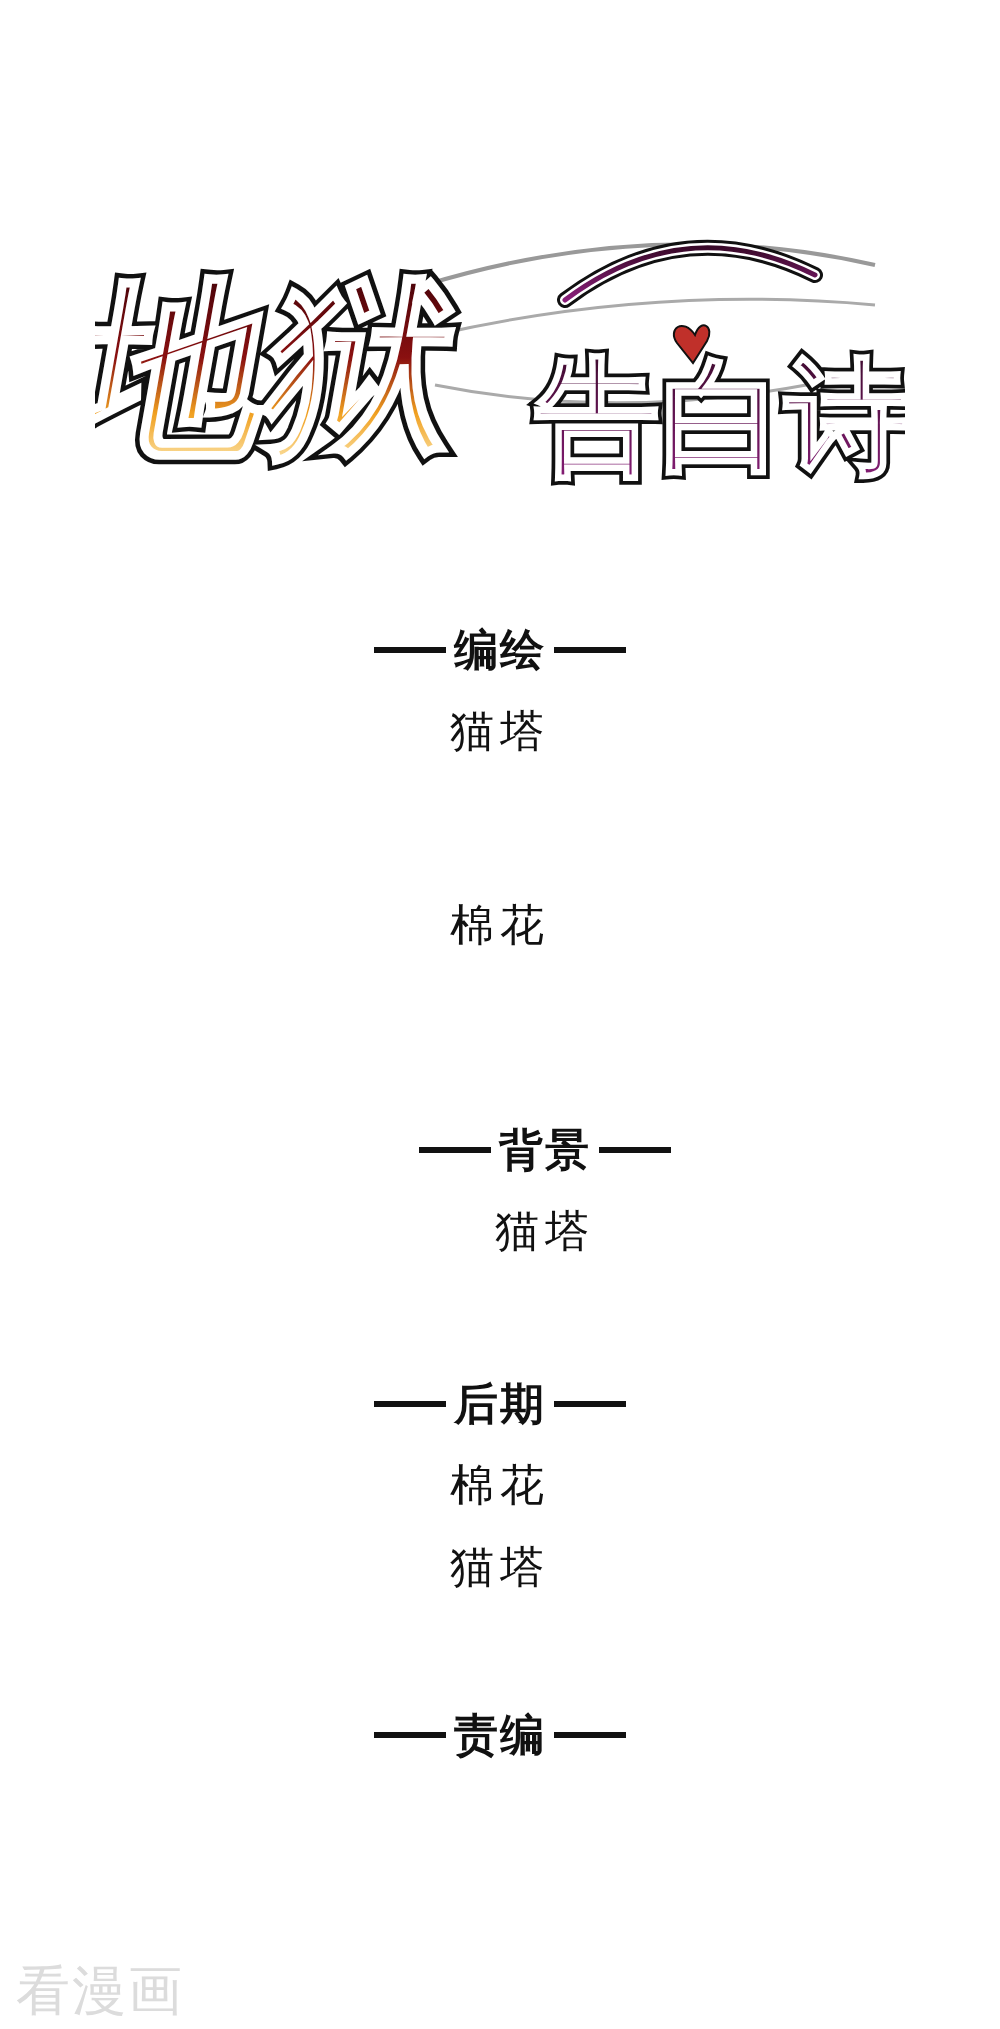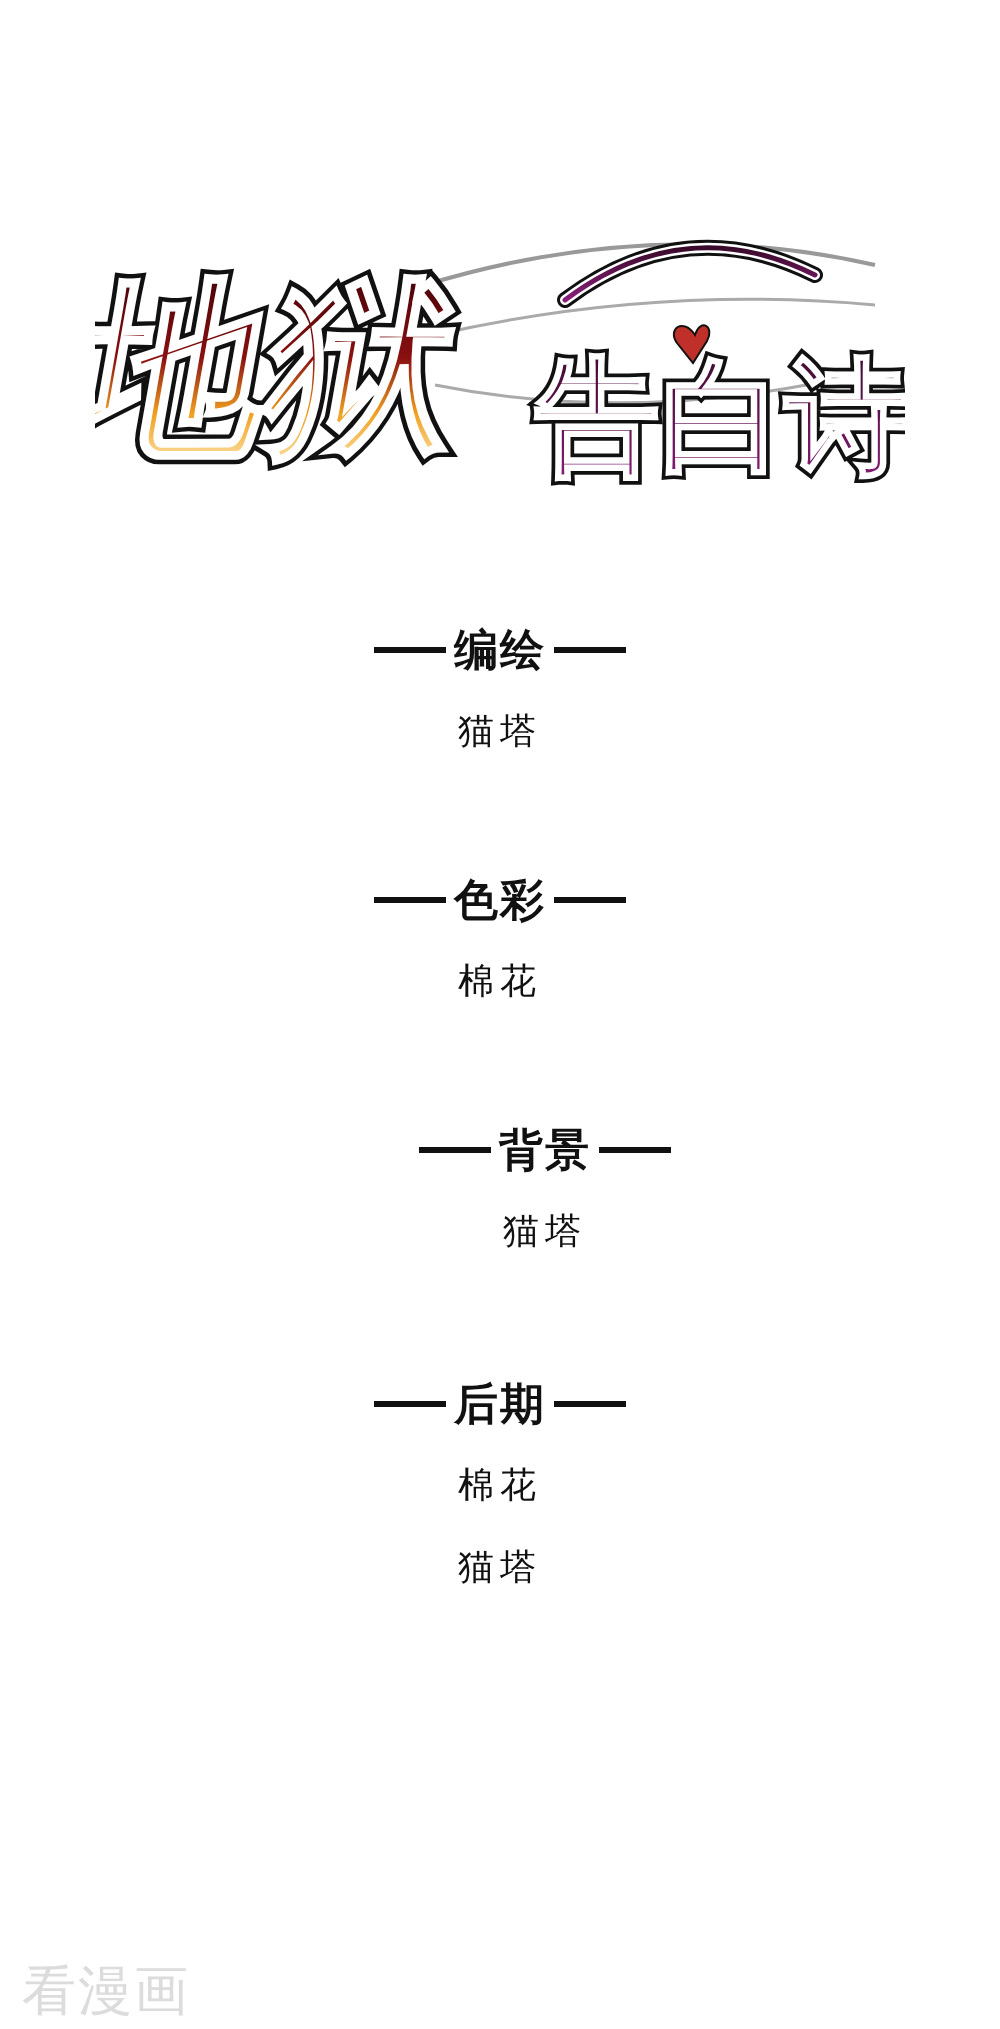--- a/index.html
+++ b/index.html
@@ -3,23 +3,23 @@
 <meta charset="utf-8">
 <style>
   html, body { margin: 0; padding: 0; background: #ffffff; }
   body { width: 1000px; height: 2029px; position: relative; overflow: hidden;
          font-family: "DejaVu Sans", "Liberation Sans", sans-serif; color: #111; }
   .logo { position: absolute; left: 95px; top: 225px; width: 810px; height: 270px; }
   .credit-block { position: absolute; left: 0; width: 1000px; text-align: center; }
   .role { display: flex; align-items: center; justify-content: center; height: 56px; }
   .dash { display: inline-block; width: 72px; height: 6px; background: #111; }
   .role-text { font-size: 44px; font-weight: bold; letter-spacing: 2px; margin: 0 8px; line-height: 56px; color: #111; }
-  .name { font-size: 36px; line-height: 82px; letter-spacing: 6px; color: #111; }
+  .name { font-size: 44px; line-height: 82px; letter-spacing: 6px; color: #111; }
   .names { margin-top: 12px; }
-  .watermark { position: absolute; left: 22px; top: 1958px; font-size: 54px; color: #dcdcdc; letter-spacing: 2px; line-height: 66px; }
+  .watermark { position: absolute; left: 16px; top: 1958px; font-size: 54px; color: #dcdcdc; letter-spacing: 2px; line-height: 66px; }
 </style>
 </head>
 <body>
 
 <div class="logo">
   <svg width="810" height="270" viewBox="0 0 810 270">
     <defs>
       <linearGradient id="fire" x1="0" y1="0" x2="0" y2="1">
         <stop offset="0" stop-color="#3a0008"></stop>
         <stop offset="0.45" stop-color="#8a1010"></stop>
@@ -55,25 +55,20 @@
     <span class="dash"></span>
     <span class="role-text">编绘</span>
     <span class="dash"></span>
   </div>
   <div class="names">
     <div class="name">猫塔</div>
   </div>
 </div>
 
 <div class="credit-block" style="top:872px;">
-  <div class="role">
-    <span class="dash"></span>
-    <span class="role-text">色彩</span>
-    <span class="dash"></span>
-  </div>
   <div class="names">
     <div class="name">棉花</div>
   </div>
 </div>
 
 <div class="credit-block" style="top:1122px;padding-left:45px;">
   <div class="role">
     <span class="dash"></span>
     <span class="role-text">背景</span>
     <span class="dash"></span>
@@ -89,15 +84,20 @@
     <span class="role-text">后期</span>
     <span class="dash"></span>
   </div>
   <div class="names">
     <div class="name">棉花</div>
     <div class="name">猫塔</div>
   </div>
 </div>
 
 <div class="credit-block" style="top:1707px;">
+  <div class="role">
+    <span class="dash"></span>
+    <span class="role-text">责编</span>
+    <span class="dash"></span>
+  </div>
 </div>
 
 <div class="watermark">看漫画</div>
 
 </body></html>

